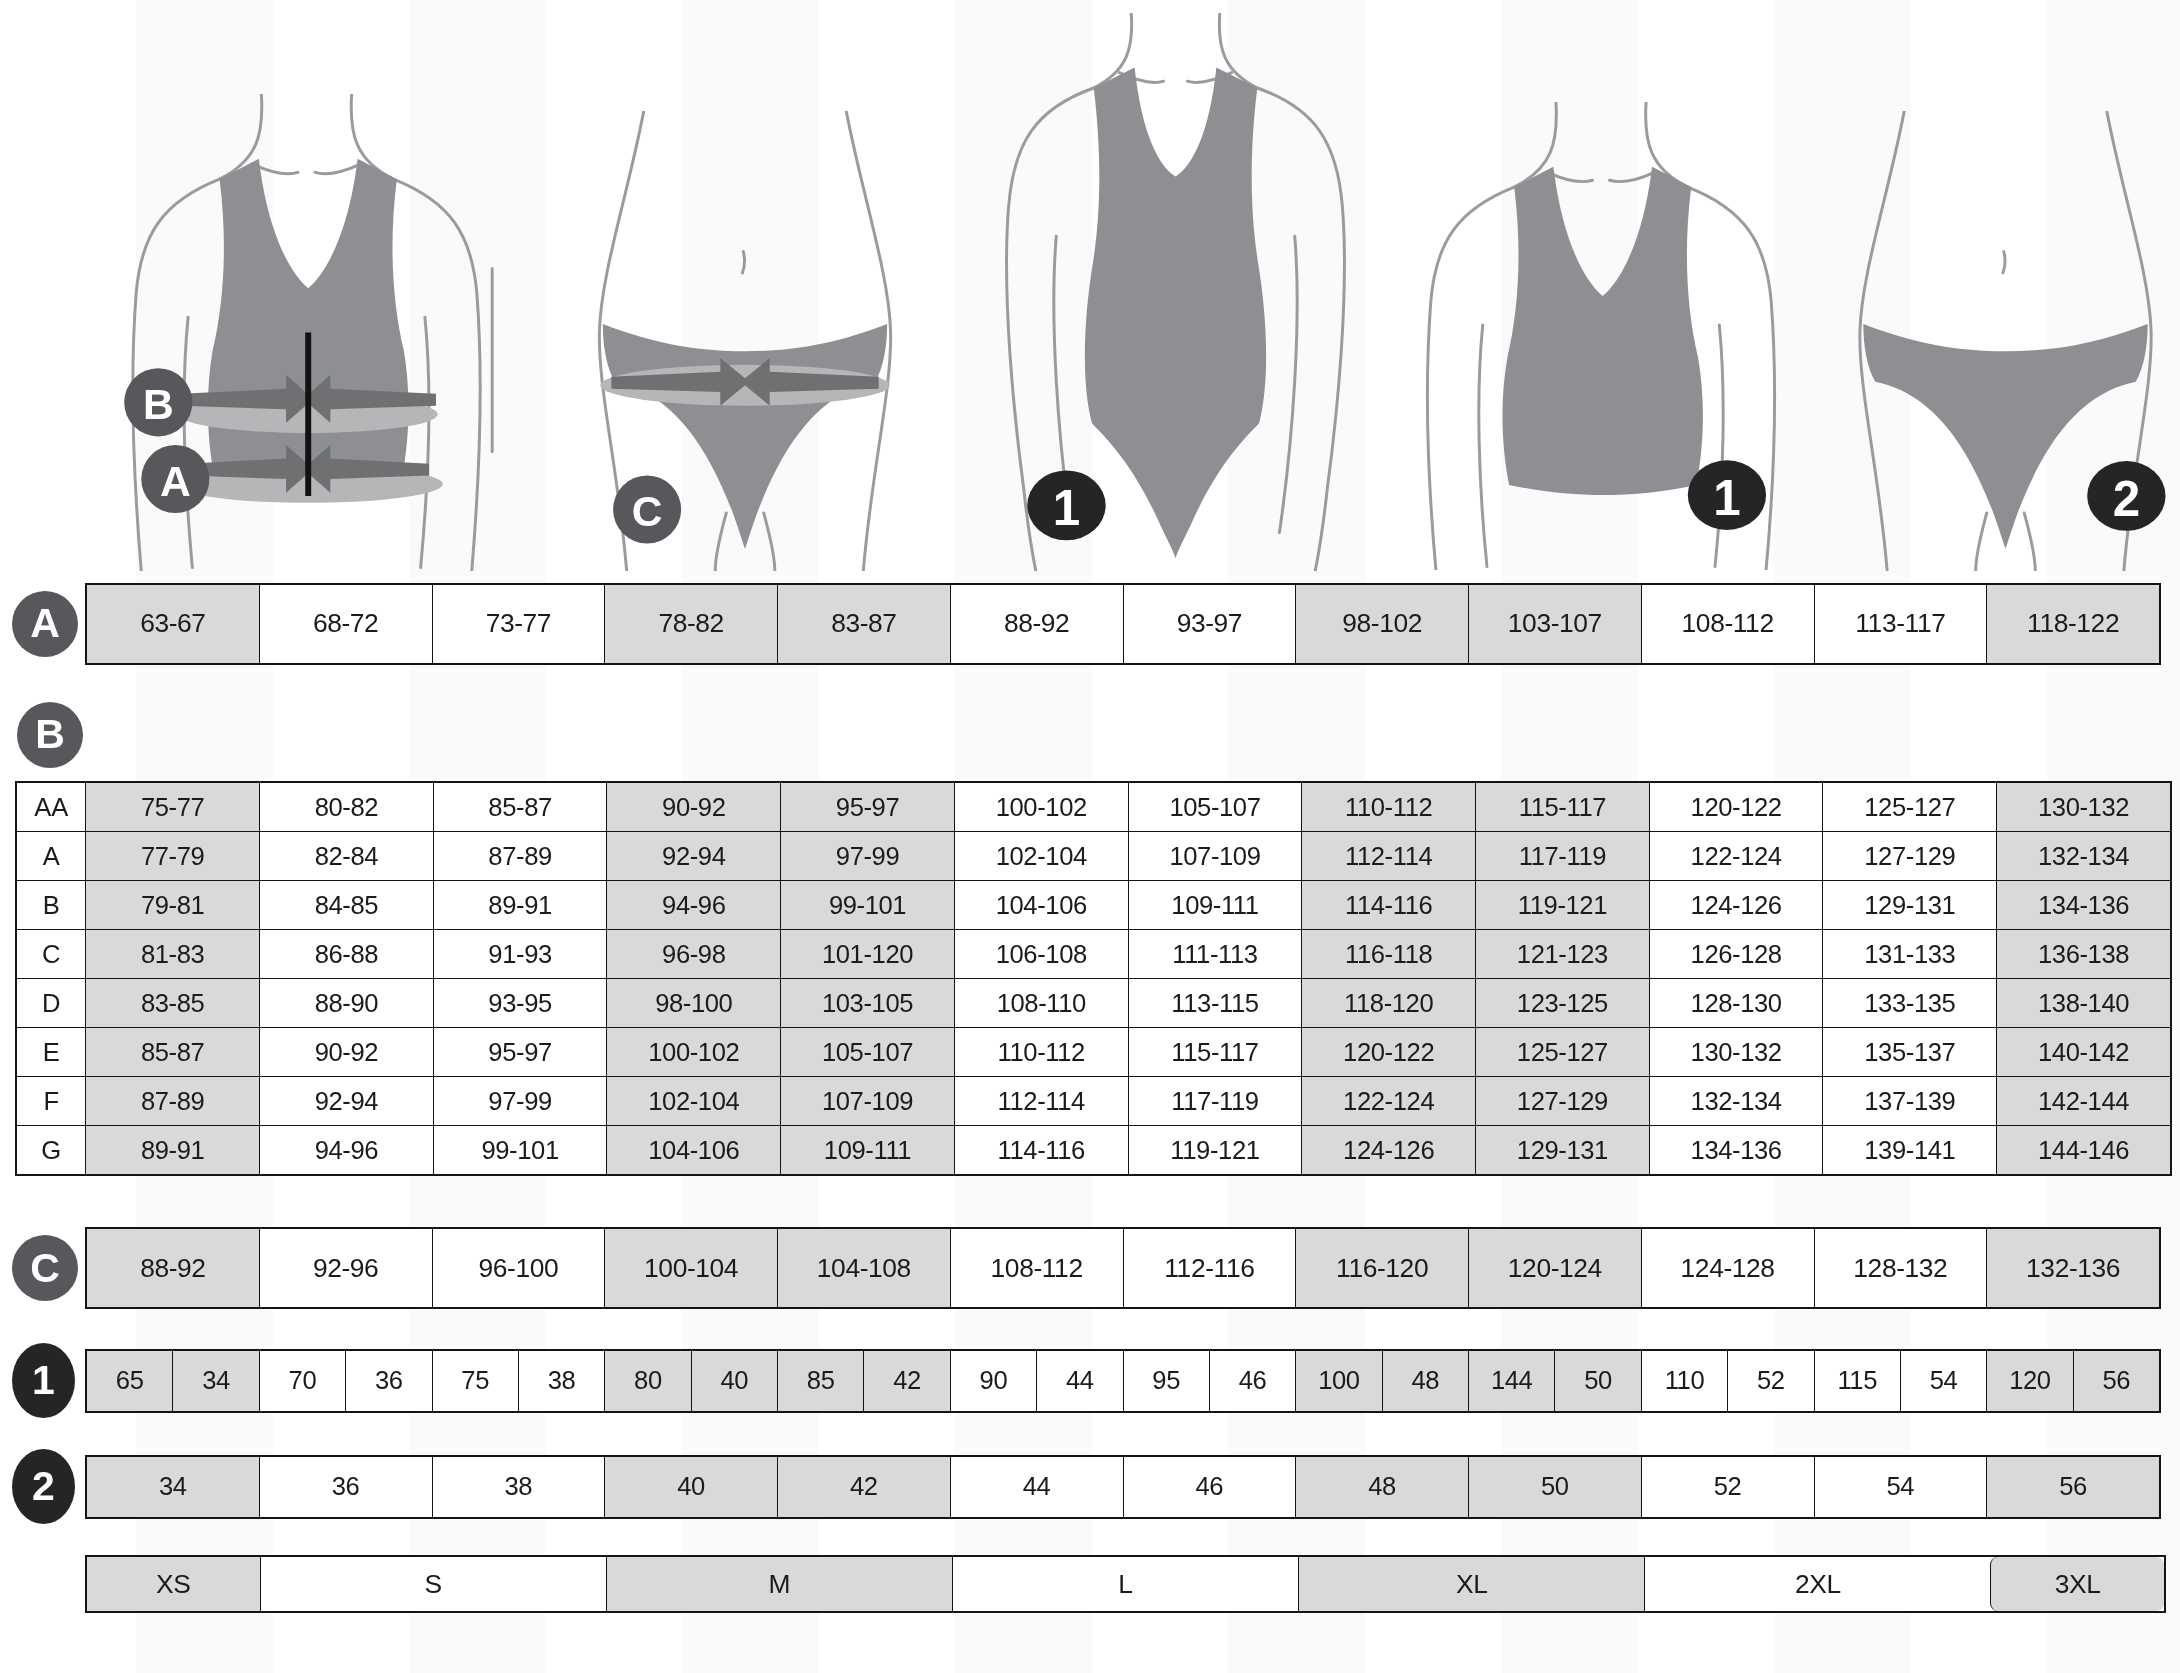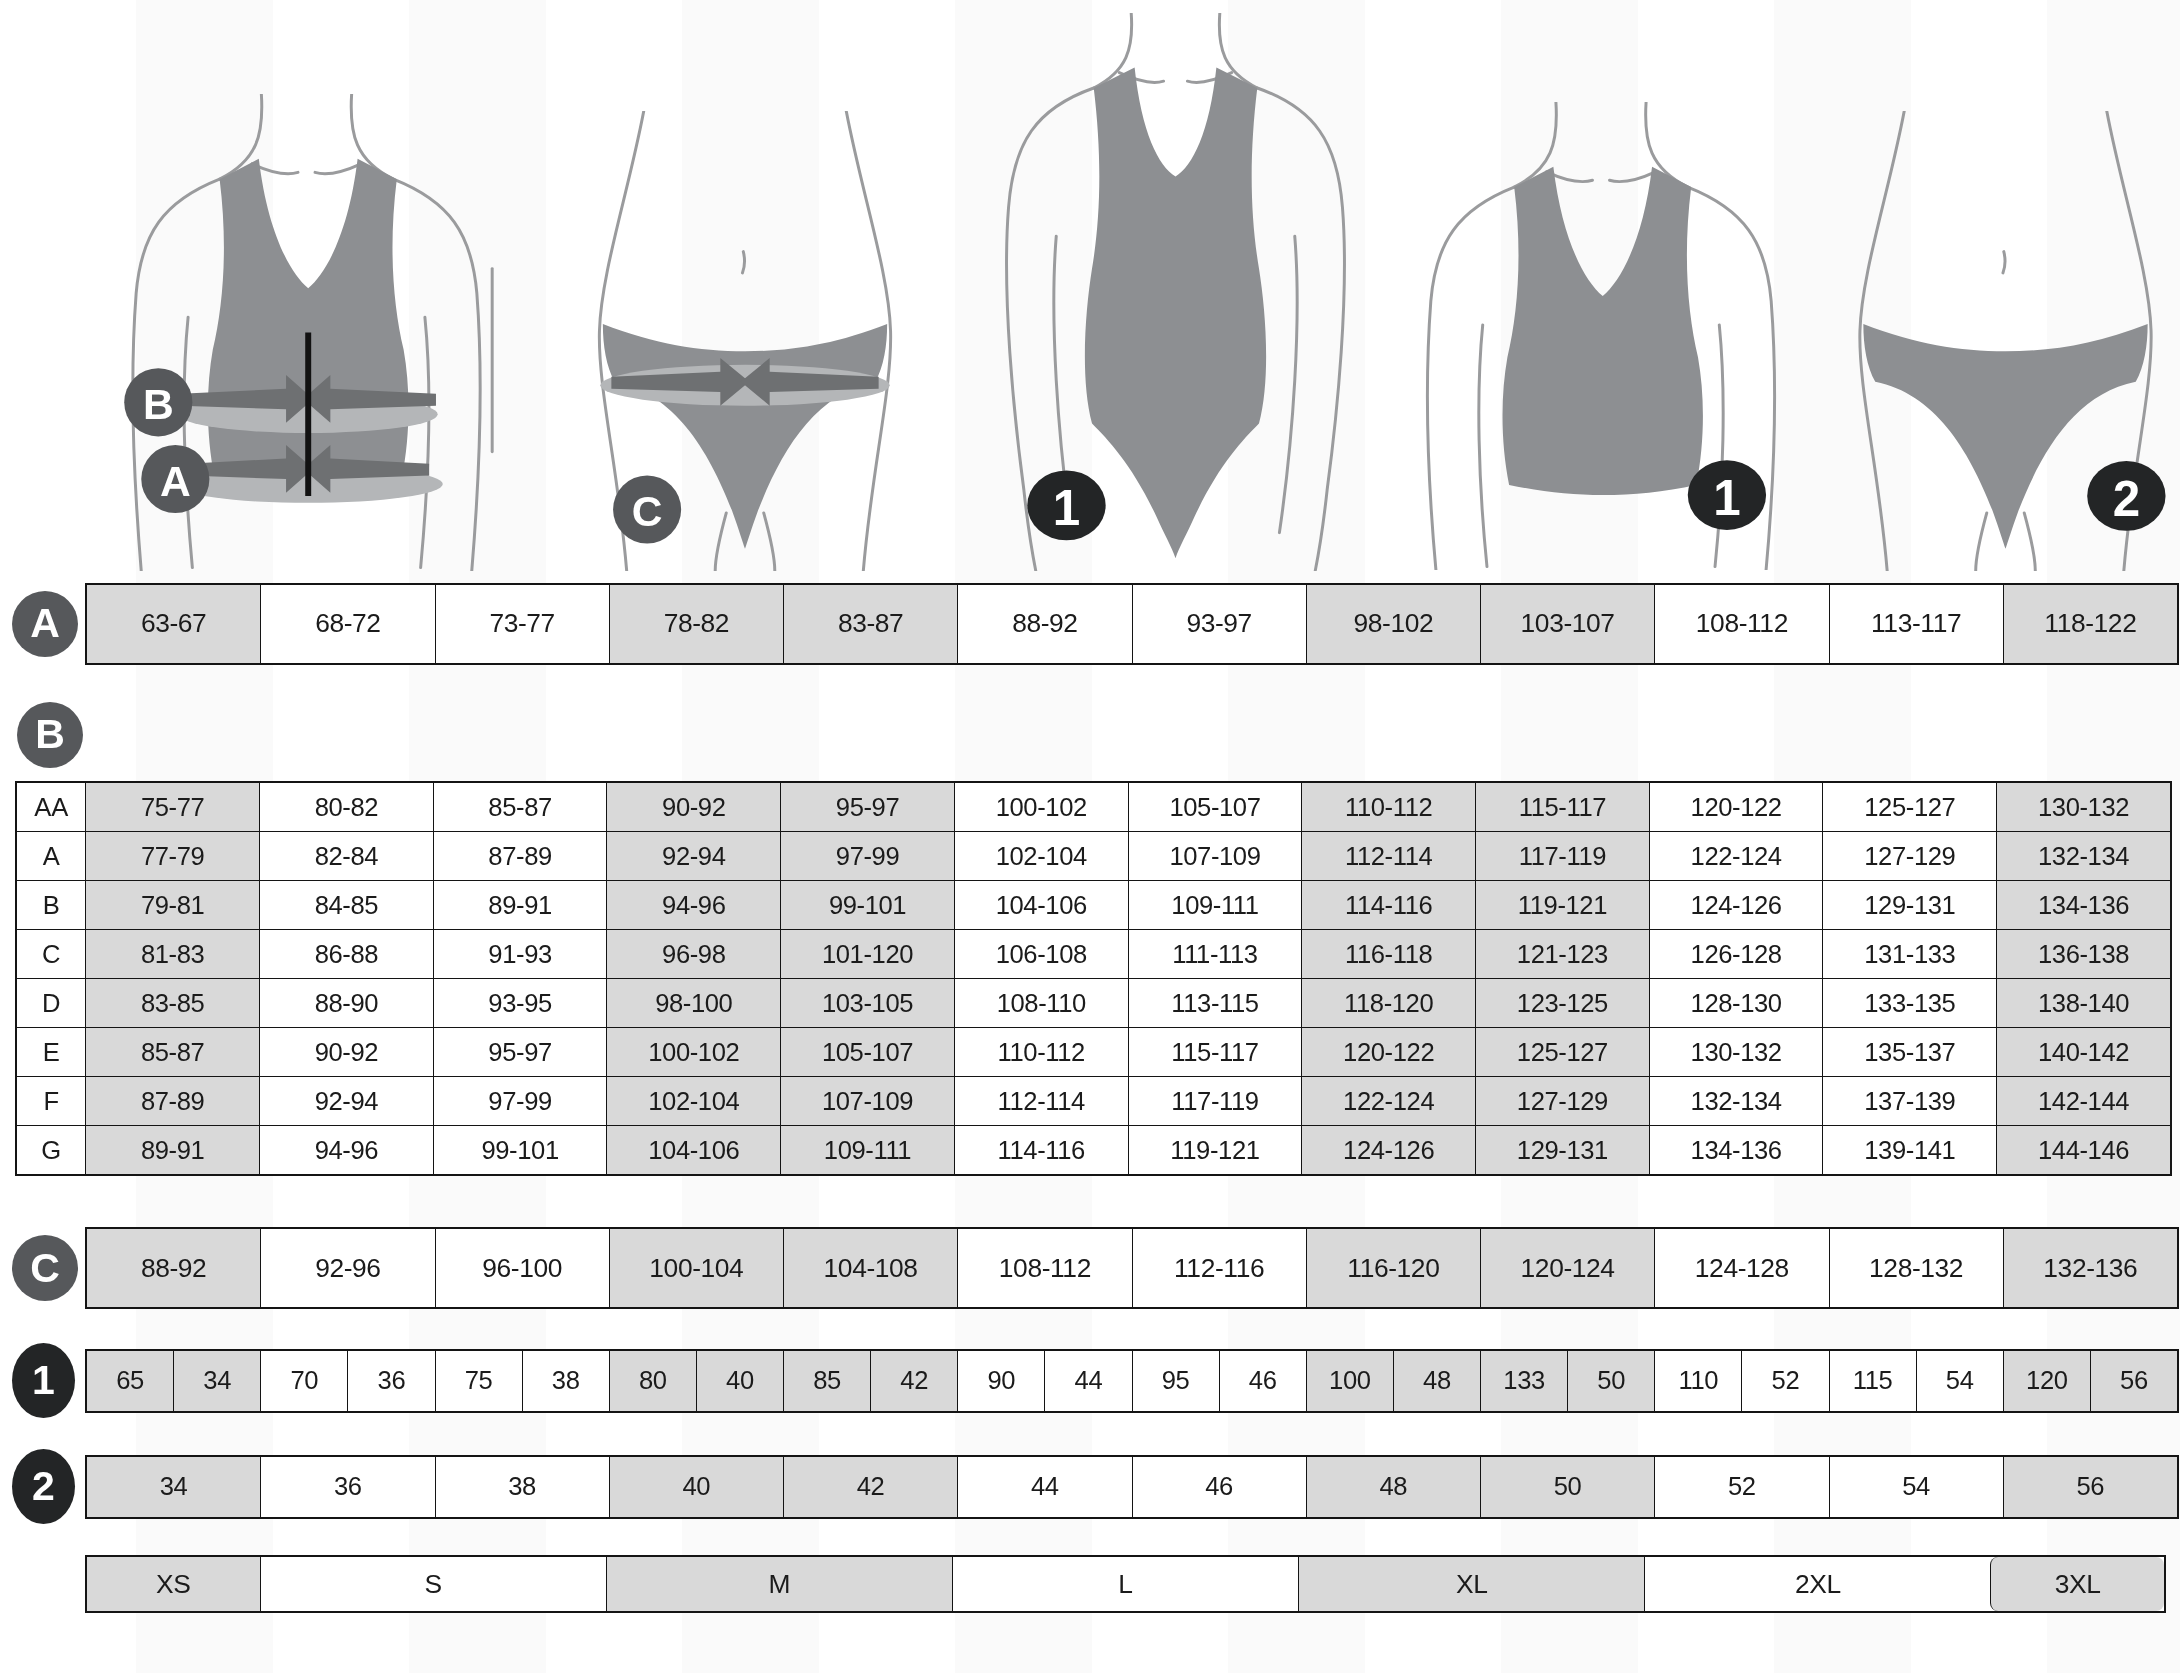--- a/index.html
+++ b/index.html
@@ -8,21 +8,21 @@
         background:repeating-linear-gradient(90deg,#ffffff 0 136px,#fafafa 136px 273px)}
   
   .figures{position:relative;height:576px}
   .fig{position:absolute}
   
   .measure-row{display:flex;align-items:center}
   .rail{flex:0 0 85px;display:flex;align-items:center;padding-left:12px;box-sizing:border-box}
   .badge{width:66px;height:66px;border-radius:50%;background:#56585b;color:#fff;display:flex;
          align-items:center;justify-content:center;font-size:41px;font-weight:bold}
   .badge.dark{background:#232526;width:63px;height:75px}
-  .strip{flex:1;display:flex;border:2.6px solid #141414;background:#fff;margin-right:2px;box-sizing:border-box}
+  .strip{flex:1;display:flex;border:2.6px solid #141414;background:#fff;margin-right:20px;box-sizing:border-box}
   .strip.h96{height:82px}
   .strip.h58{height:64px}
   .cell{flex:1 1 0;display:flex;align-items:center;justify-content:center;font-size:26.4px;color:#1b1b1b;
         border-left:1.7px solid #141414;letter-spacing:-0.4px;background:#fff}
   .cell:first-child{border-left:none}
   .cell.gray{background:#d9d9d9}
   
   #b-badge-row{margin:37px 0 13.6px 17px}
   #table-b{margin-left:15.3px;margin-right:9px;border:2.6px solid #141414;background:#fff}
   .b-row{display:flex;height:48px;border-top:1.7px solid #141414}
@@ -336,21 +336,21 @@
         <div class="cell gray">80</div>
         <div class="cell gray">40</div>
         <div class="cell gray">85</div>
         <div class="cell gray">42</div>
         <div class="cell">90</div>
         <div class="cell">44</div>
         <div class="cell">95</div>
         <div class="cell">46</div>
         <div class="cell gray">100</div>
         <div class="cell gray">48</div>
-        <div class="cell gray">133</div>
+        <div class="cell gray">144</div>
         <div class="cell gray">50</div>
         <div class="cell">110</div>
         <div class="cell">52</div>
         <div class="cell">115</div>
         <div class="cell">54</div>
         <div class="cell gray">120</div>
         <div class="cell gray">56</div>
       </div>
   </div>
 

